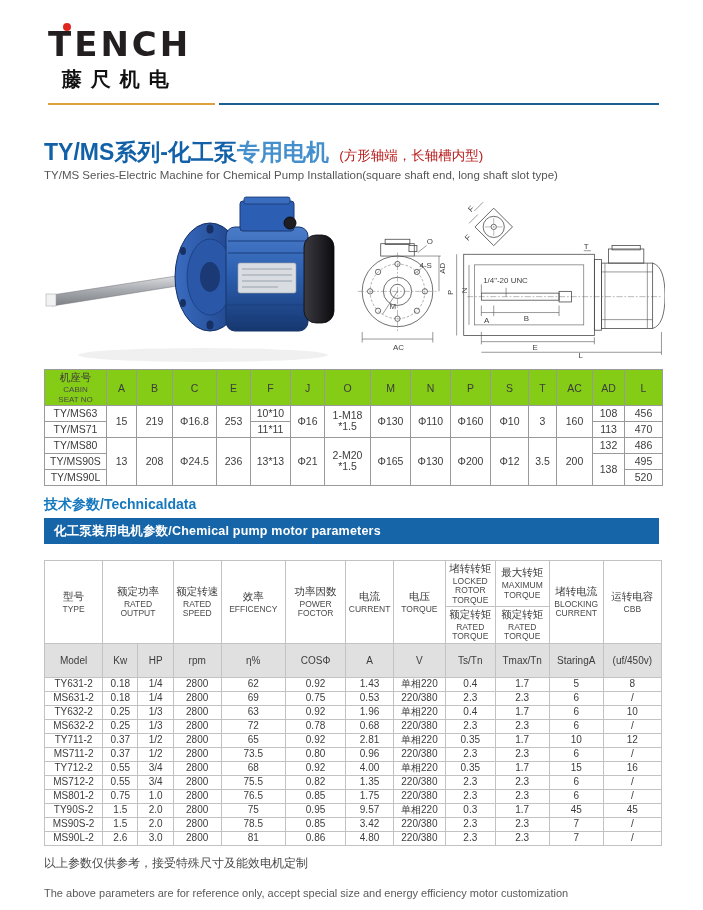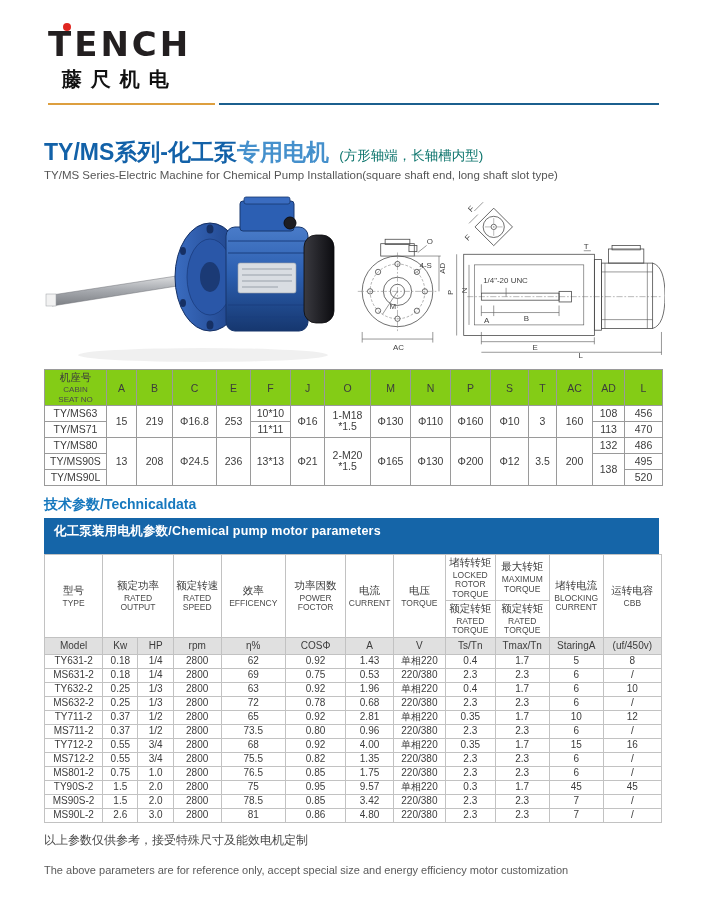--- a/index.html
+++ b/index.html
@@ -21,21 +21,21 @@
   .divider { display: flex; margin: 10px 44px 0 48px; height: 2px; }
   .divider-orange { width: 167px; background: #dd9f3f; }
   .divider-gap { width: 4px; background: transparent; }
   .divider-blue { flex: 1; background: #1b5f8e; }
 
   
   .intro { margin: 34px 44px 0 44px; }
   .intro-title { font-size: 23px; font-weight: 700; line-height: 1.15; }
   .intro-title .t-main { color: #1261a8; }
   .intro-title .t-accent { color: #4590cc; }
-  .intro-title .t-note { font-size: 13.5px; font-weight: 400; color: #0f766e; margin-left: 4px; }
+  .intro-title .t-note { font-size: 13.5px; font-weight: 400; color: #b91c1c; margin-left: 4px; }
   .intro-sub { font-size: 11.5px; color: #555; margin-top: 4px; }
 
   
   .figures { display: flex; margin: 8px 38px 0 38px; height: 180px; }
   .photo-svg { width: 318px; height: 180px; }
   .draw-svg { width: 309px; height: 180px; }
   .draw-svg text { font-family: "Liberation Sans", sans-serif; font-size: 9px; fill: #3f3f3f; }
   .draw-svg .dim { stroke: #5a5a5a; stroke-width: 0.7; fill: none; }
   .draw-svg .ln  { stroke: #4a4a4a; stroke-width: 0.9; fill: none; }
   .draw-svg .cl  { stroke: #7a7a7a; stroke-width: 0.6; fill: none; stroke-dasharray: 7 2 2 2; }
@@ -45,28 +45,28 @@
   .section-title { color: #1678be; font-size: 14px; font-weight: 700; margin: 10px 44px 4px 44px; }
 
   
   .size-table { width: 618px; margin: 0 44px; border-collapse: collapse; table-layout: fixed; font-size: 10.5px; color: #3c3c3c; }
   .size-table th { background: #84cc16; border: 1px solid #9a9a9a; font-weight: 400; height: 32px; padding: 1px; }
   .size-table td { background: #fff; border: 1px solid #9a9a9a; text-align: center; height: 16px; padding: 1px 0; white-space: pre-line; line-height: 1.1; }
   .size-table .th-cn { display: block; font-size: 10.5px; }
   .size-table .th-en { display: block; font-size: 8px; color: #4a4a4a; line-height: 1.15; }
 
   
-  .tech-banner { margin: 2px 44px 0 44px; background: #1565a8; color: #fff; font-size: 12.5px; font-weight: 700; padding: 5px 10px 14px; letter-spacing: 0.2px; }
+  .tech-banner { margin: 2px 44px 16px 44px; background: #1565a8; color: #fff; font-size: 12.5px; font-weight: 700; padding: 5px 10px 4px; letter-spacing: 0.2px; }
   .tech-table { width: 618px; margin: 0 44px; border-collapse: collapse; table-layout: fixed; font-size: 10px; color: #3c3c3c; }
   .tech-table th { background: #fff; border: 1px solid #c2c2c2; font-weight: 400; padding: 1px; vertical-align: middle; }
   .tech-table .th-cn { display: block; font-size: 10.5px; }
   .tech-table .th-en { display: block; font-size: 8.5px; color: #4a4a4a; white-space: pre-line; line-height: 1.1; margin-top: 1px; }
   .tech-table .row1 th { height: 44px; }
   .tech-table .row2 th { height: 34px; }
-  .tech-table .units-row th { background: #e0e0e0; height: 17px; font-size: 10px; }
+  .tech-table .units-row th { background: #e0e0e0; height: 34px; font-size: 10px; }
   .tech-table td { border: 1px solid #c2c2c2; text-align: center; height: 14px; padding: 0; line-height: 1.2; background: #fff; }
 
   
   .footer { margin: 9px 44px 0 44px; }
   .footer-cn { font-size: 12px; color: #4a4a4a; }
   .footer-en { font-size: 11px; color: #5a5a5a; margin-top: 15px; }
 </style>
 </head>
 <body>
 

